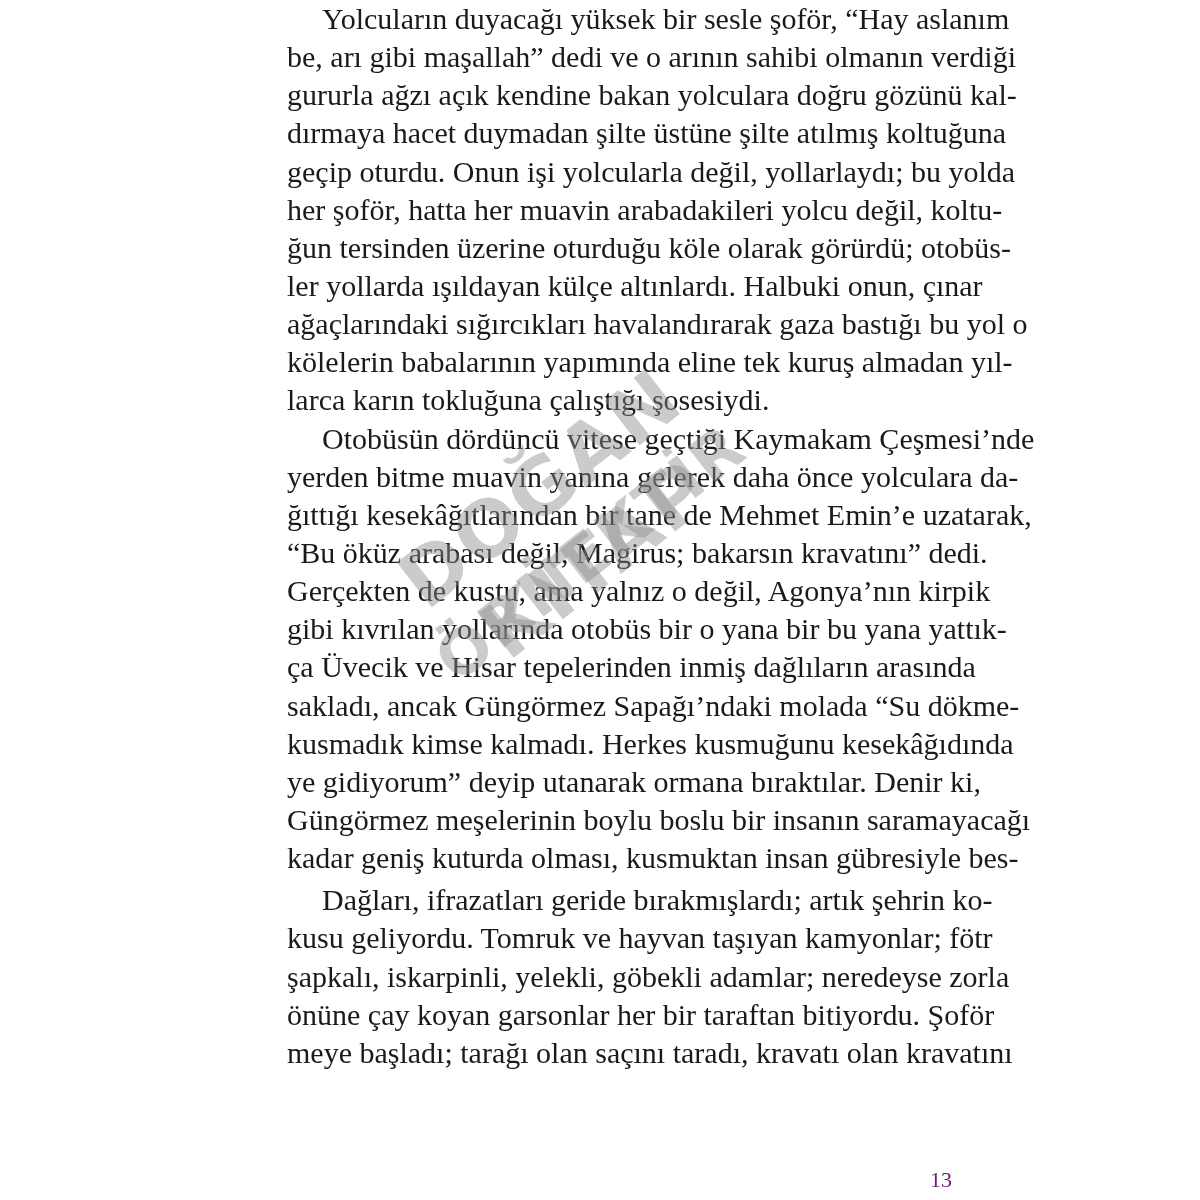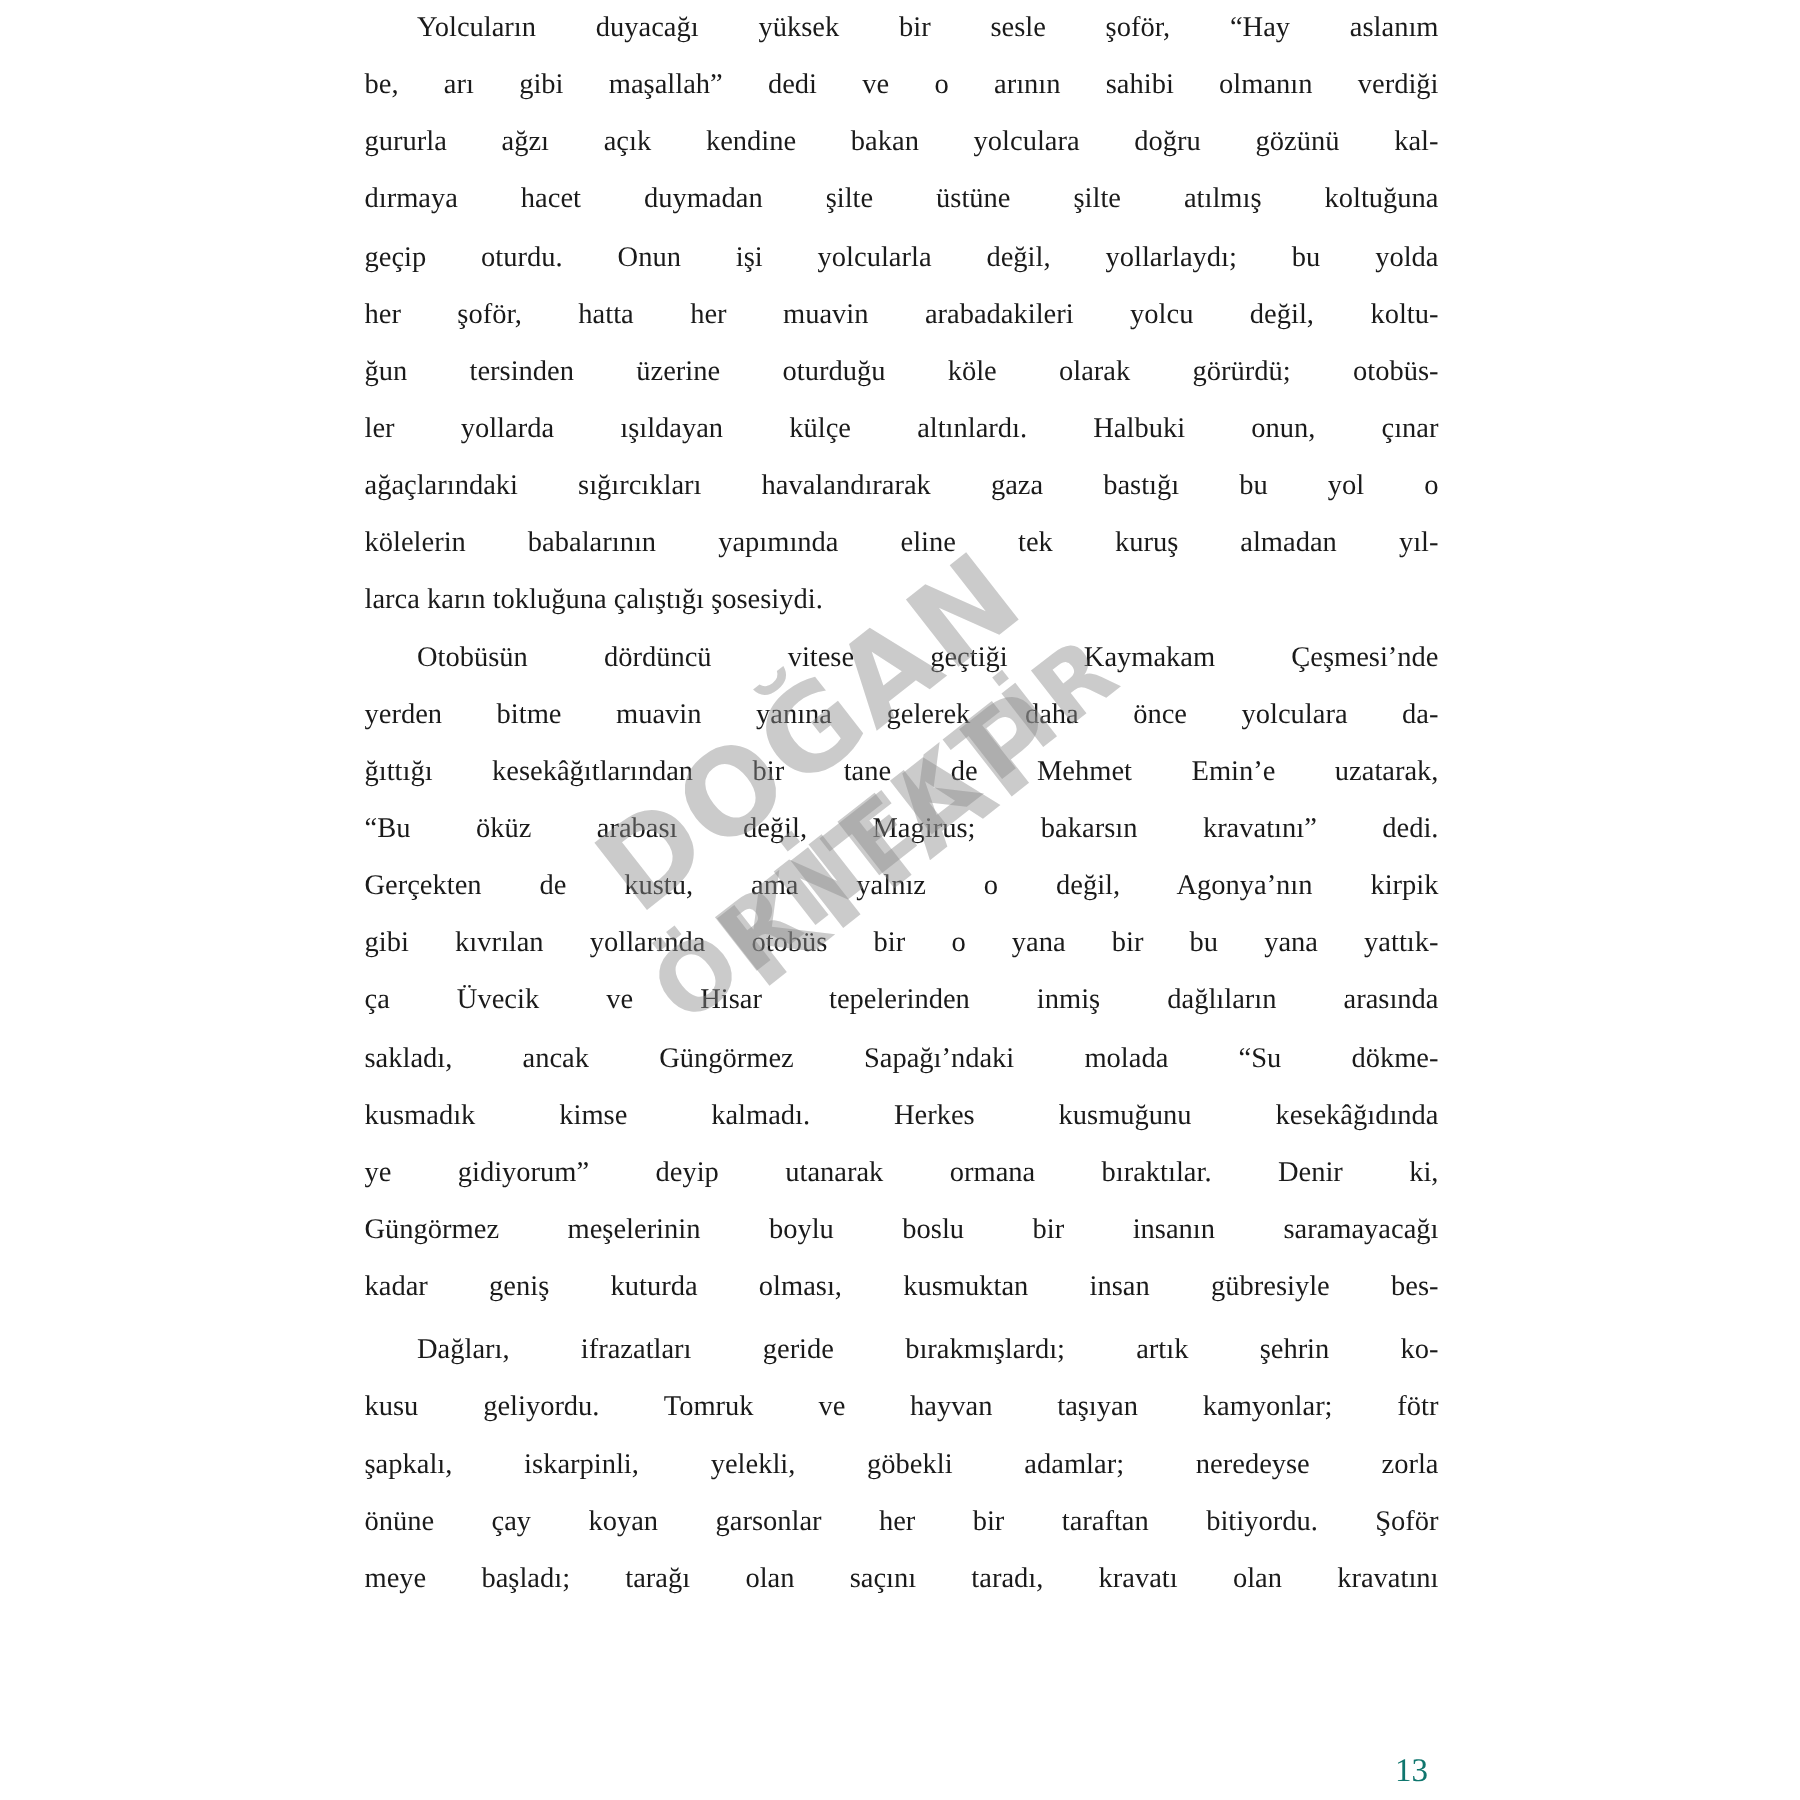--- a/index.html
+++ b/index.html
@@ -26,35 +26,36 @@
     position: absolute;
     left: 0;
     top: 0;
     width: 716px;
   }
   .line {
     display: block;
     height: 38.15px;
     line-height: 38.15px;
     font-family: "Liberation Serif", serif;
-    font-size: 19px;
+    font-size: 30px;
     white-space: nowrap;
     text-align: justify;
     text-align-last: justify;
     letter-spacing: 0;
+    margin-left: 44px;
   }
   .line.first { text-indent: 35px; }
   .line.last { text-align-last: left; }
   .page-number {
     position: absolute;
     left: 930px;
     top: 1167px;
     font-family: "Liberation Serif", serif;
     font-size: 22px;
-    color: #0f766e;
+    color: #701a75;
   }
   .watermark {
     position: absolute;
     left: 300px;
     top: 390px;
     width: 560px;
     height: 300px;
     pointer-events: none;
     transform: rotate(-38deg);
     transform-origin: center center;

